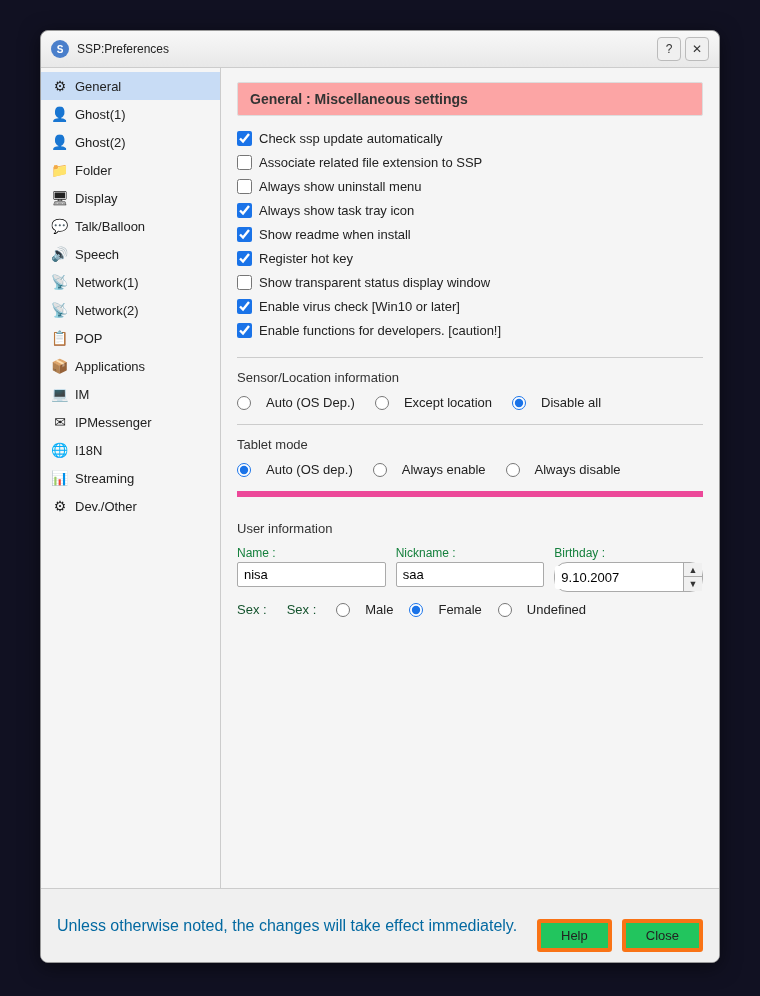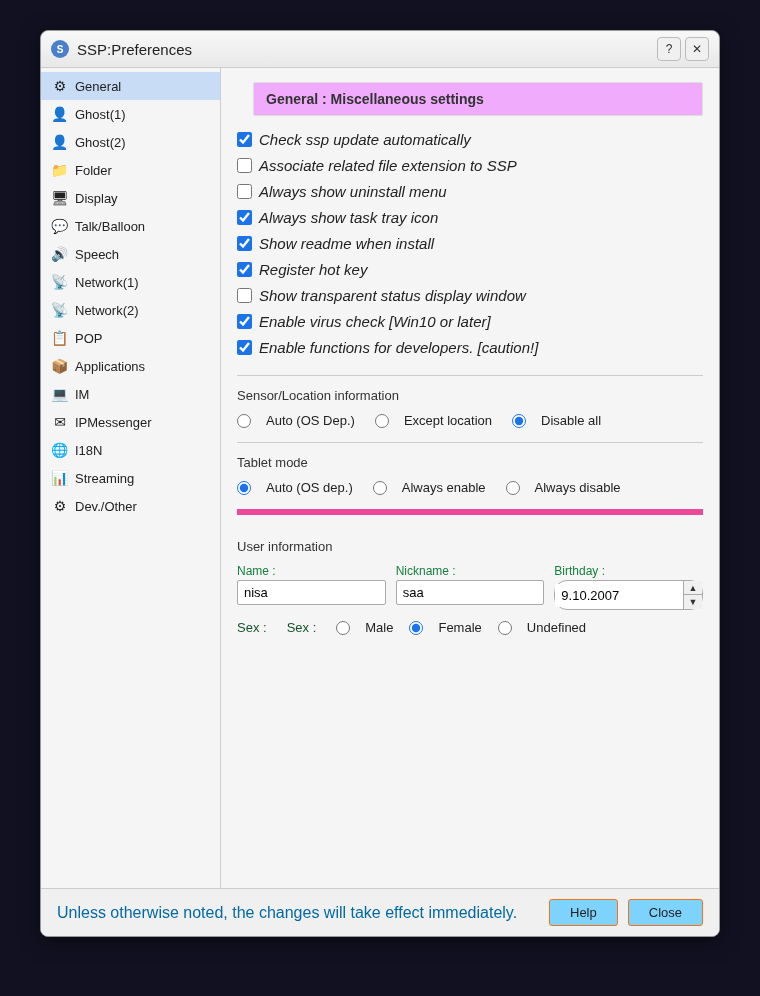--- a/index.html
+++ b/index.html
@@ -58,21 +58,21 @@
       display: flex;
       align-items: center;
       justify-content: center;
       font-size: 10px;
       color: white;
       font-weight: bold;
     }
 
     .title-bar-text {
       flex: 1;
-      font-size: 15px;
+      font-size: 12px;
       color: #222;
     }
 
     .title-bar-controls {
       display: flex;
       gap: 4px;
     }
 
     .title-btn {
       width: 24px;
@@ -132,48 +132,46 @@
       flex: 1;
       padding: 14px 16px;
       background: #f5f5f5;
       overflow-y: auto;
     }
 
     .section-title {
       font-size: 14px;
       font-weight: bold;
       color: #333;
-      background: #f0abfc;
+      background: #fca5a5;
       padding: 8px 12px;
       border: 1px solid #ddd;
       margin-bottom: 14px;
       border-radius: 2px;
-      margin-left: 16px;
     }
 
     .checkbox-row {
       display: flex;
       align-items: center;
       gap: 7px;
       margin-bottom: 7px;
       padding: 1px 0;
     }
 
     .checkbox-row input[type="checkbox"] {
       width: 15px;
       height: 15px;
       cursor: pointer;
       margin: 0;
       accent-color: #1a73e8;
     }
 
     .checkbox-label {
-      font-size: 15px;
+      font-size: 13px;
       color: #222;
-      font-style: italic;
     }
 
     .divider-section {
       border-top: 1px solid #ccc;
       margin-top: 18px;
       padding-top: 12px;
     }
 
     .section-group-label {
       font-size: 13px;
@@ -287,26 +285,27 @@
     }
 
     .footer-note {
       flex: 1;
       font-size: 16px;
       color: #0369a1;
     }
 
     .footer-btn {
       padding: 5px 20px;
-      border: 1px solid #f97316;
+      border: 4px solid #f97316;
       border-radius: 3px;
-      background: #7dd3fc;
+      background: #22c55e;
       cursor: pointer;
       font-size: 13px;
       color: #222;
+      margin-top: 20px;
     }
 
     .tablet-divider {
       border-top: 1px solid #ccc;
       margin-top: 14px;
       padding-top: 12px;
     }
 
     .user-divider {
       border-top: 6px solid #ec4899;

